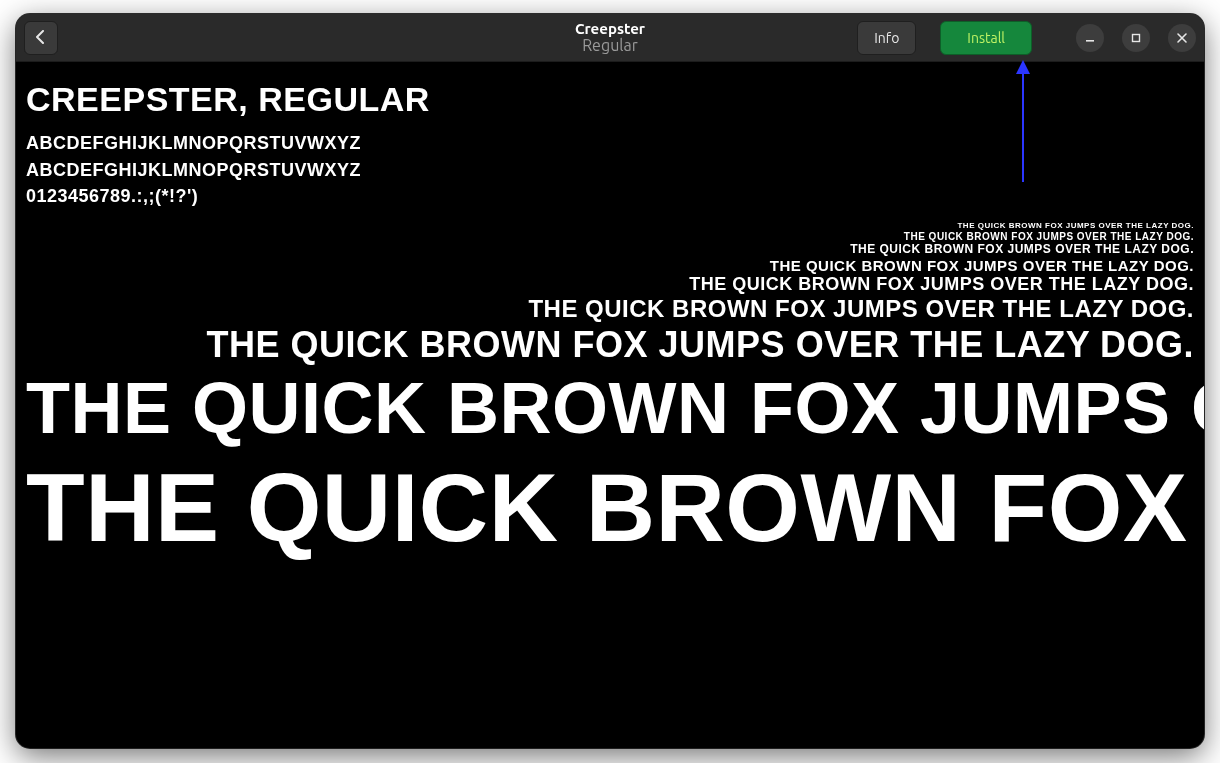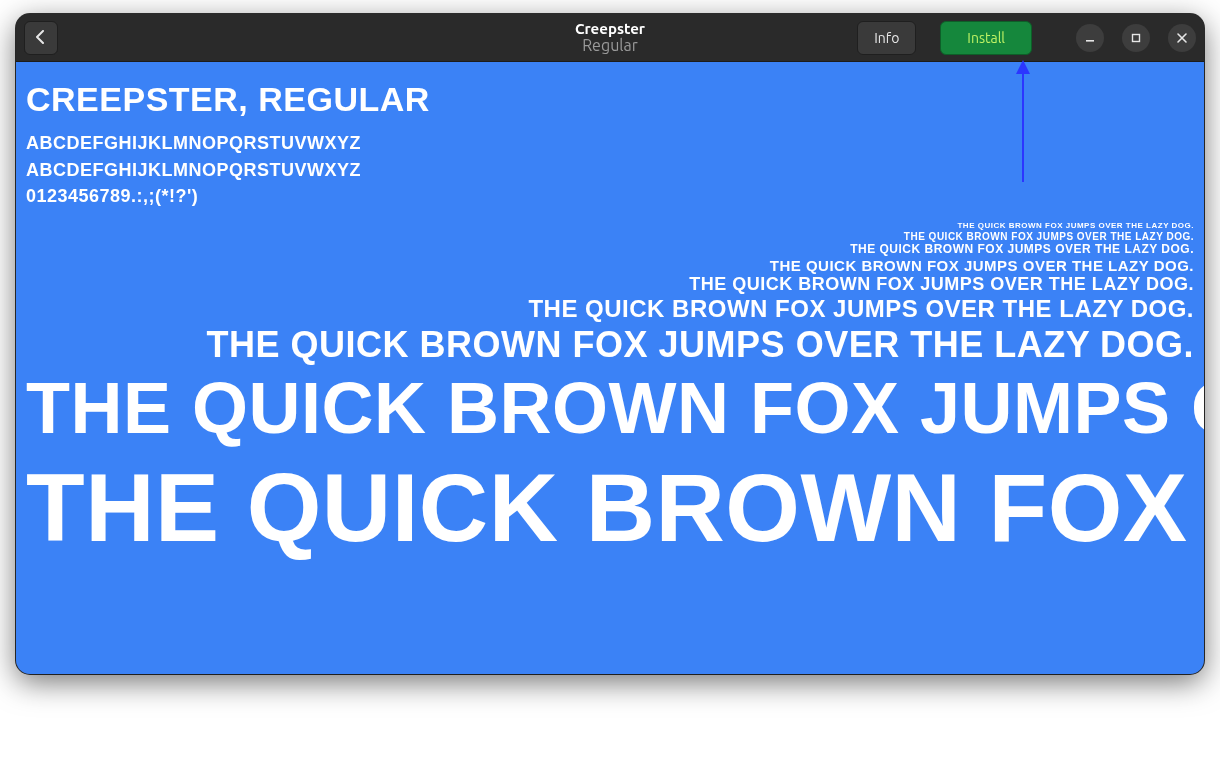--- a/index.html
+++ b/index.html
@@ -9,21 +9,21 @@
     width: 1220px;
     height: 763px;
     overflow: hidden;
     position: relative;
   }
   .window {
     position: absolute;
     left: 16px;
     top: 14px;
     width: 1188px;
-    height: 660px;
+    height: 734px;
     background: #2d2d2d;
     border-radius: 14px;
     box-shadow: 0 8px 30px rgba(0,0,0,0.55), 0 0 0 1px rgba(0,0,0,0.8);
     overflow: hidden;
     display: flex;
     flex-direction: column;
   }
   .headerbar {
     height: 48px;
     background: #2a2a2a;
@@ -84,21 +84,21 @@
     display: flex; align-items: center; justify-content: center;
     color: #e6e6e6;
     cursor: pointer;
     margin-left: 6px;
   }
   .winctl svg { display: block; }
   .spacer { width: 14px; }
   .content {
     flex: 1 1 auto;
     overflow: hidden;
-    background: #3b82f6;
+    background: #000000;
     padding: 18px 10px 13px 10px;
     color: #fff;
     white-space: nowrap;
   }
   .sample {
     font-family: "Impact", "Arial Black", sans-serif;
     font-weight: 900;
     text-transform: uppercase;
     letter-spacing: 0.5px;
     line-height: 1.15;

